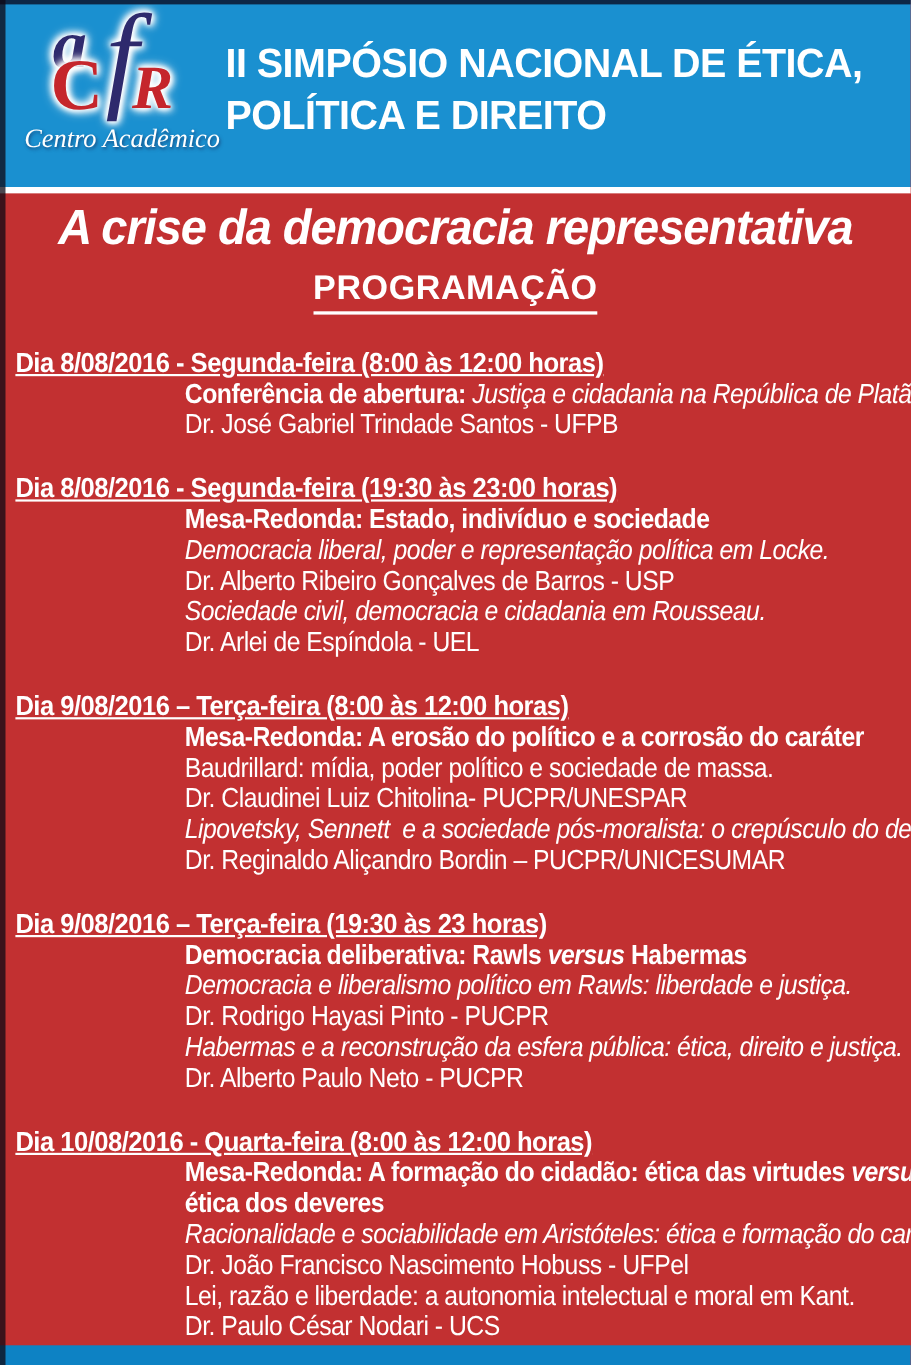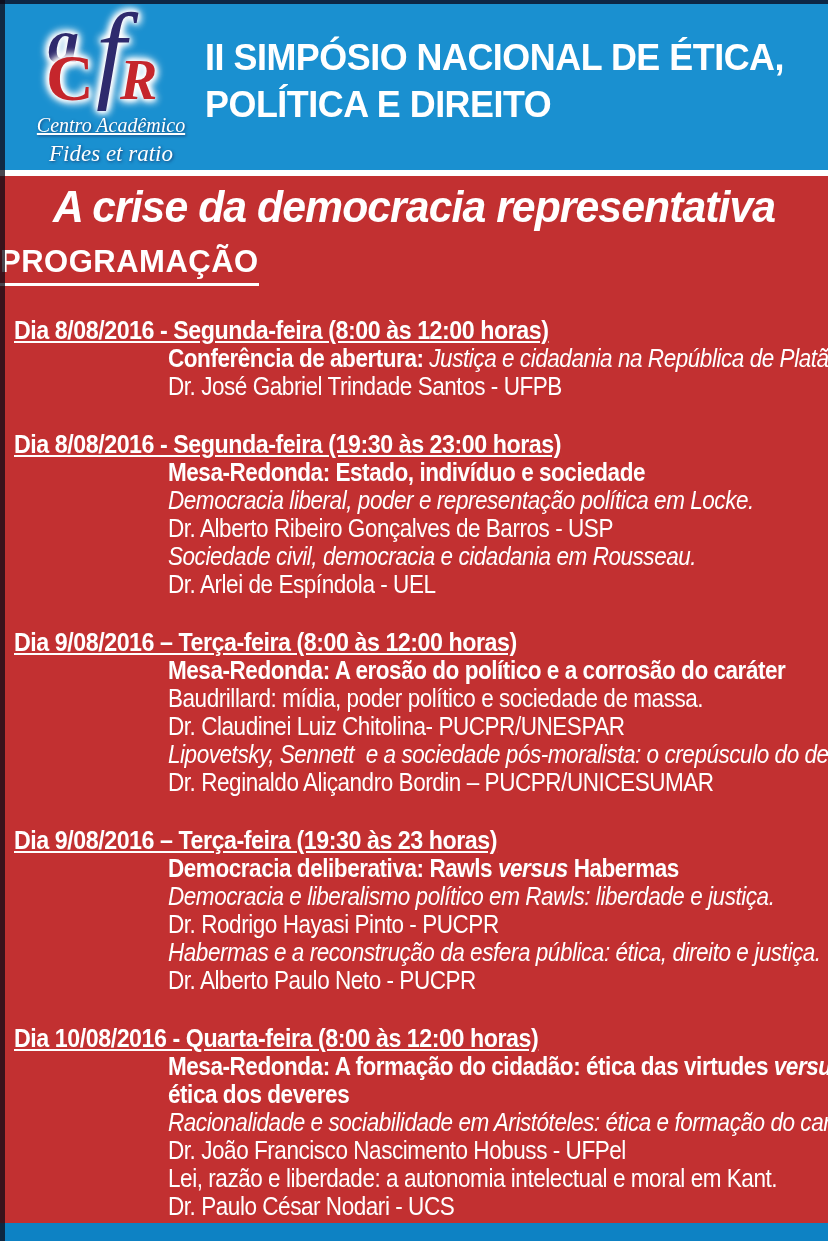--- a/index.html
+++ b/index.html
@@ -20,33 +20,33 @@
   .logo{position:absolute;left:20px;top:4px;width:180px;height:162px;}
   .logo .glyph{position:absolute;font-family:"Liberation Serif",serif;
     text-shadow:0 0 4px #fff,0 0 8px #fff,0 0 12px #fff,2px 2px 7px #fff,-2px -2px 7px #fff;}
   .glyph-a{left:28px;top:2px;font-size:62px;font-weight:bold;font-style:italic;color:var(--logo-navy,#2e2a6d);}
   .glyph-f{left:76px;top:-14px;font-size:108px;font-style:italic;color:var(--logo-navy,#2e2a6d);}
   .glyph-c{left:26px;top:36px;font-size:66px;font-weight:bold;color:var(--logo-red,#c5262c);}
   .glyph-r{left:100px;top:44px;font-size:56px;font-weight:bold;font-style:italic;color:var(--logo-red,#c5262c);}
   .logo-org{position:absolute;left:-14px;width:210px;text-align:center;color:#fff;
     font-family:"Liberation Serif",serif;font-style:italic;
     text-shadow:1px 1px 3px rgba(20,40,90,.7);}
-  .logo-org.l1{top:110px;font-size:20px;text-decoration:underline;}
+  .logo-org.l1{top:110px;font-size:24px;}
   .logo-org.l2{top:137px;font-size:23px;}
 
   
   .header-title{position:absolute;left:205px;top:34px;color:#fff;font-weight:bold;
     font-size:37px;line-height:47px;letter-spacing:-.5px;white-space:pre;
     transform:scaleX(.97);transform-origin:0 0;}
 
   
   .banner-title{position:absolute;left:0;top:181px;width:828px;text-align:center;color:#fff;
     font-size:45px;font-weight:bold;font-style:italic;letter-spacing:-1px;white-space:pre;
     transform:scaleX(.95);transform-origin:50% 0;}
-  .banner-subtitle-wrap{position:absolute;left:0;top:244px;width:828px;text-align:left;}
+  .banner-subtitle-wrap{position:absolute;left:0;top:244px;width:828px;text-align:center;}
   .banner-subtitle{display:inline-block;color:#fff;font-size:31px;font-weight:bold;
     border-bottom:3px solid #fff;padding-bottom:3px;letter-spacing:.5px;}
 
   
   .program{position:absolute;left:0;top:316px;width:828px;color:#fff;}
   .section{margin-bottom:30px;}
   .heading{margin-left:14px;font-size:25px;line-height:28px;font-weight:bold;
     text-decoration:underline;white-space:pre;letter-spacing:-.5px;
     transform:scaleX(.93);transform-origin:0 50%;}
   .line{margin-left:168px;font-size:25px;line-height:28px;white-space:pre;letter-spacing:-.5px;
@@ -63,21 +63,20 @@
 <div class="footer-band"></div>
 <div class="edge-top"></div>
 <div class="edge-left"></div>
 
 <div class="logo">
   <span class="glyph glyph-a">a</span>
   <span class="glyph glyph-f">f</span>
   <span class="glyph glyph-c">C</span>
   <span class="glyph glyph-r">R</span>
   <div class="logo-org l1">Centro Acadêmico</div>
-  <div class="logo-org l2">Fides et ratio</div>
 </div>
 
 <div class="header-title"><span>II SIMPÓSIO NACIONAL DE ÉTICA,</span><br><span>POLÍTICA E DIREITO</span></div>
 
 <div class="banner-title">A crise da democracia representativa</div>
 <div class="banner-subtitle-wrap">
   <span class="banner-subtitle">PROGRAMAÇÃO</span>
 </div>
 
 <div class="program">

